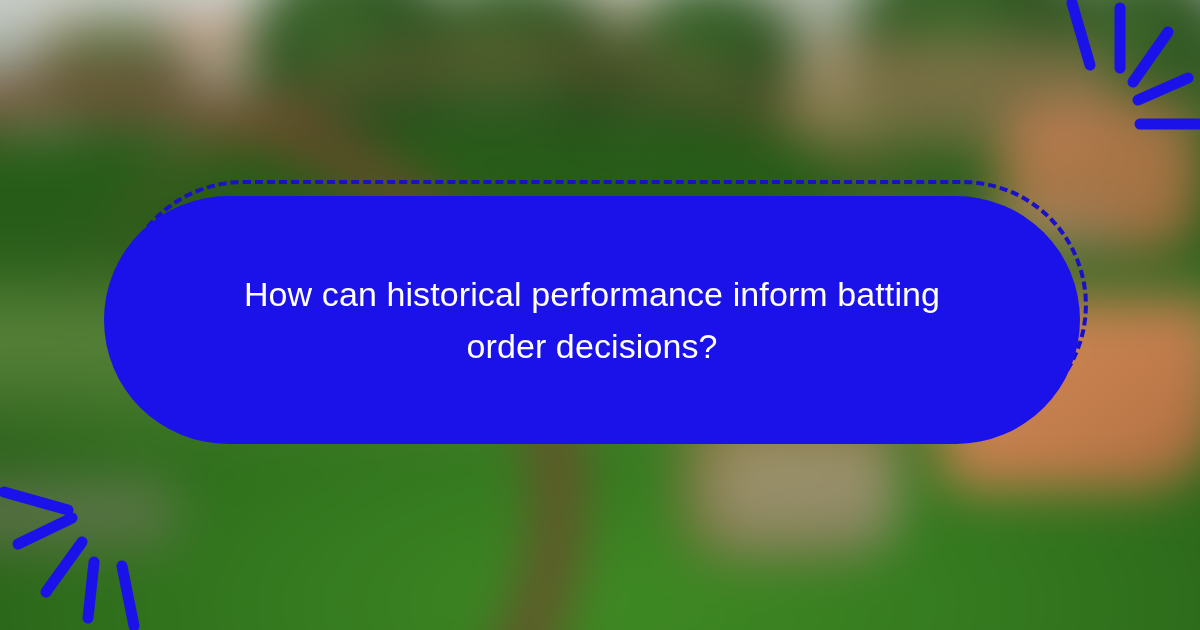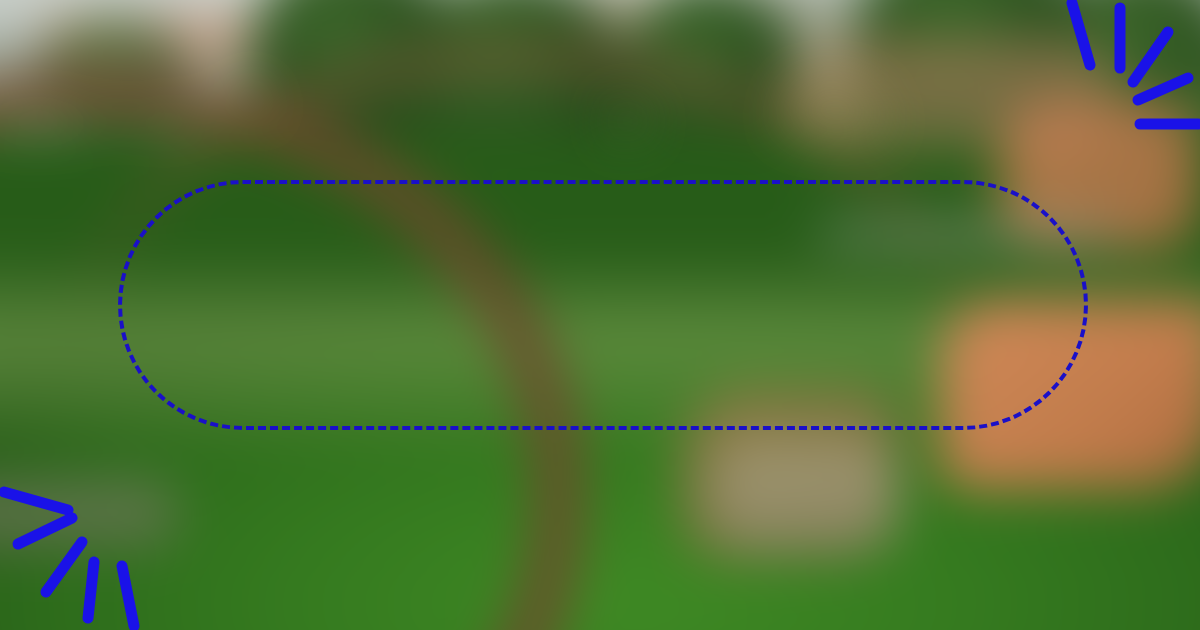--- a/index.html
+++ b/index.html
@@ -300,14 +300,17 @@
         <line x1="18" y1="74" x2="72" y2="48" stroke="#1a12e8"></line>
         <line x1="46" y1="122" x2="82" y2="72" stroke="#1a12e8"></line>
         <line x1="88" y1="148" x2="94" y2="92" stroke="#1a12e8"></line>
         <line x1="134" y1="156" x2="122" y2="96" stroke="#1a12e8"></line>
       </g>
     </svg>
   </div>
 
   <div class="dashed-outline" style="border-color: rgb(26, 16, 200);"></div>
 
+  <div class="card" style="background: rgb(26, 18, 232);">
+    <div class="card-text">How can historical performance inform batting order decisions?</div>
+  </div>
 
 </div>
 
 </body></html>

